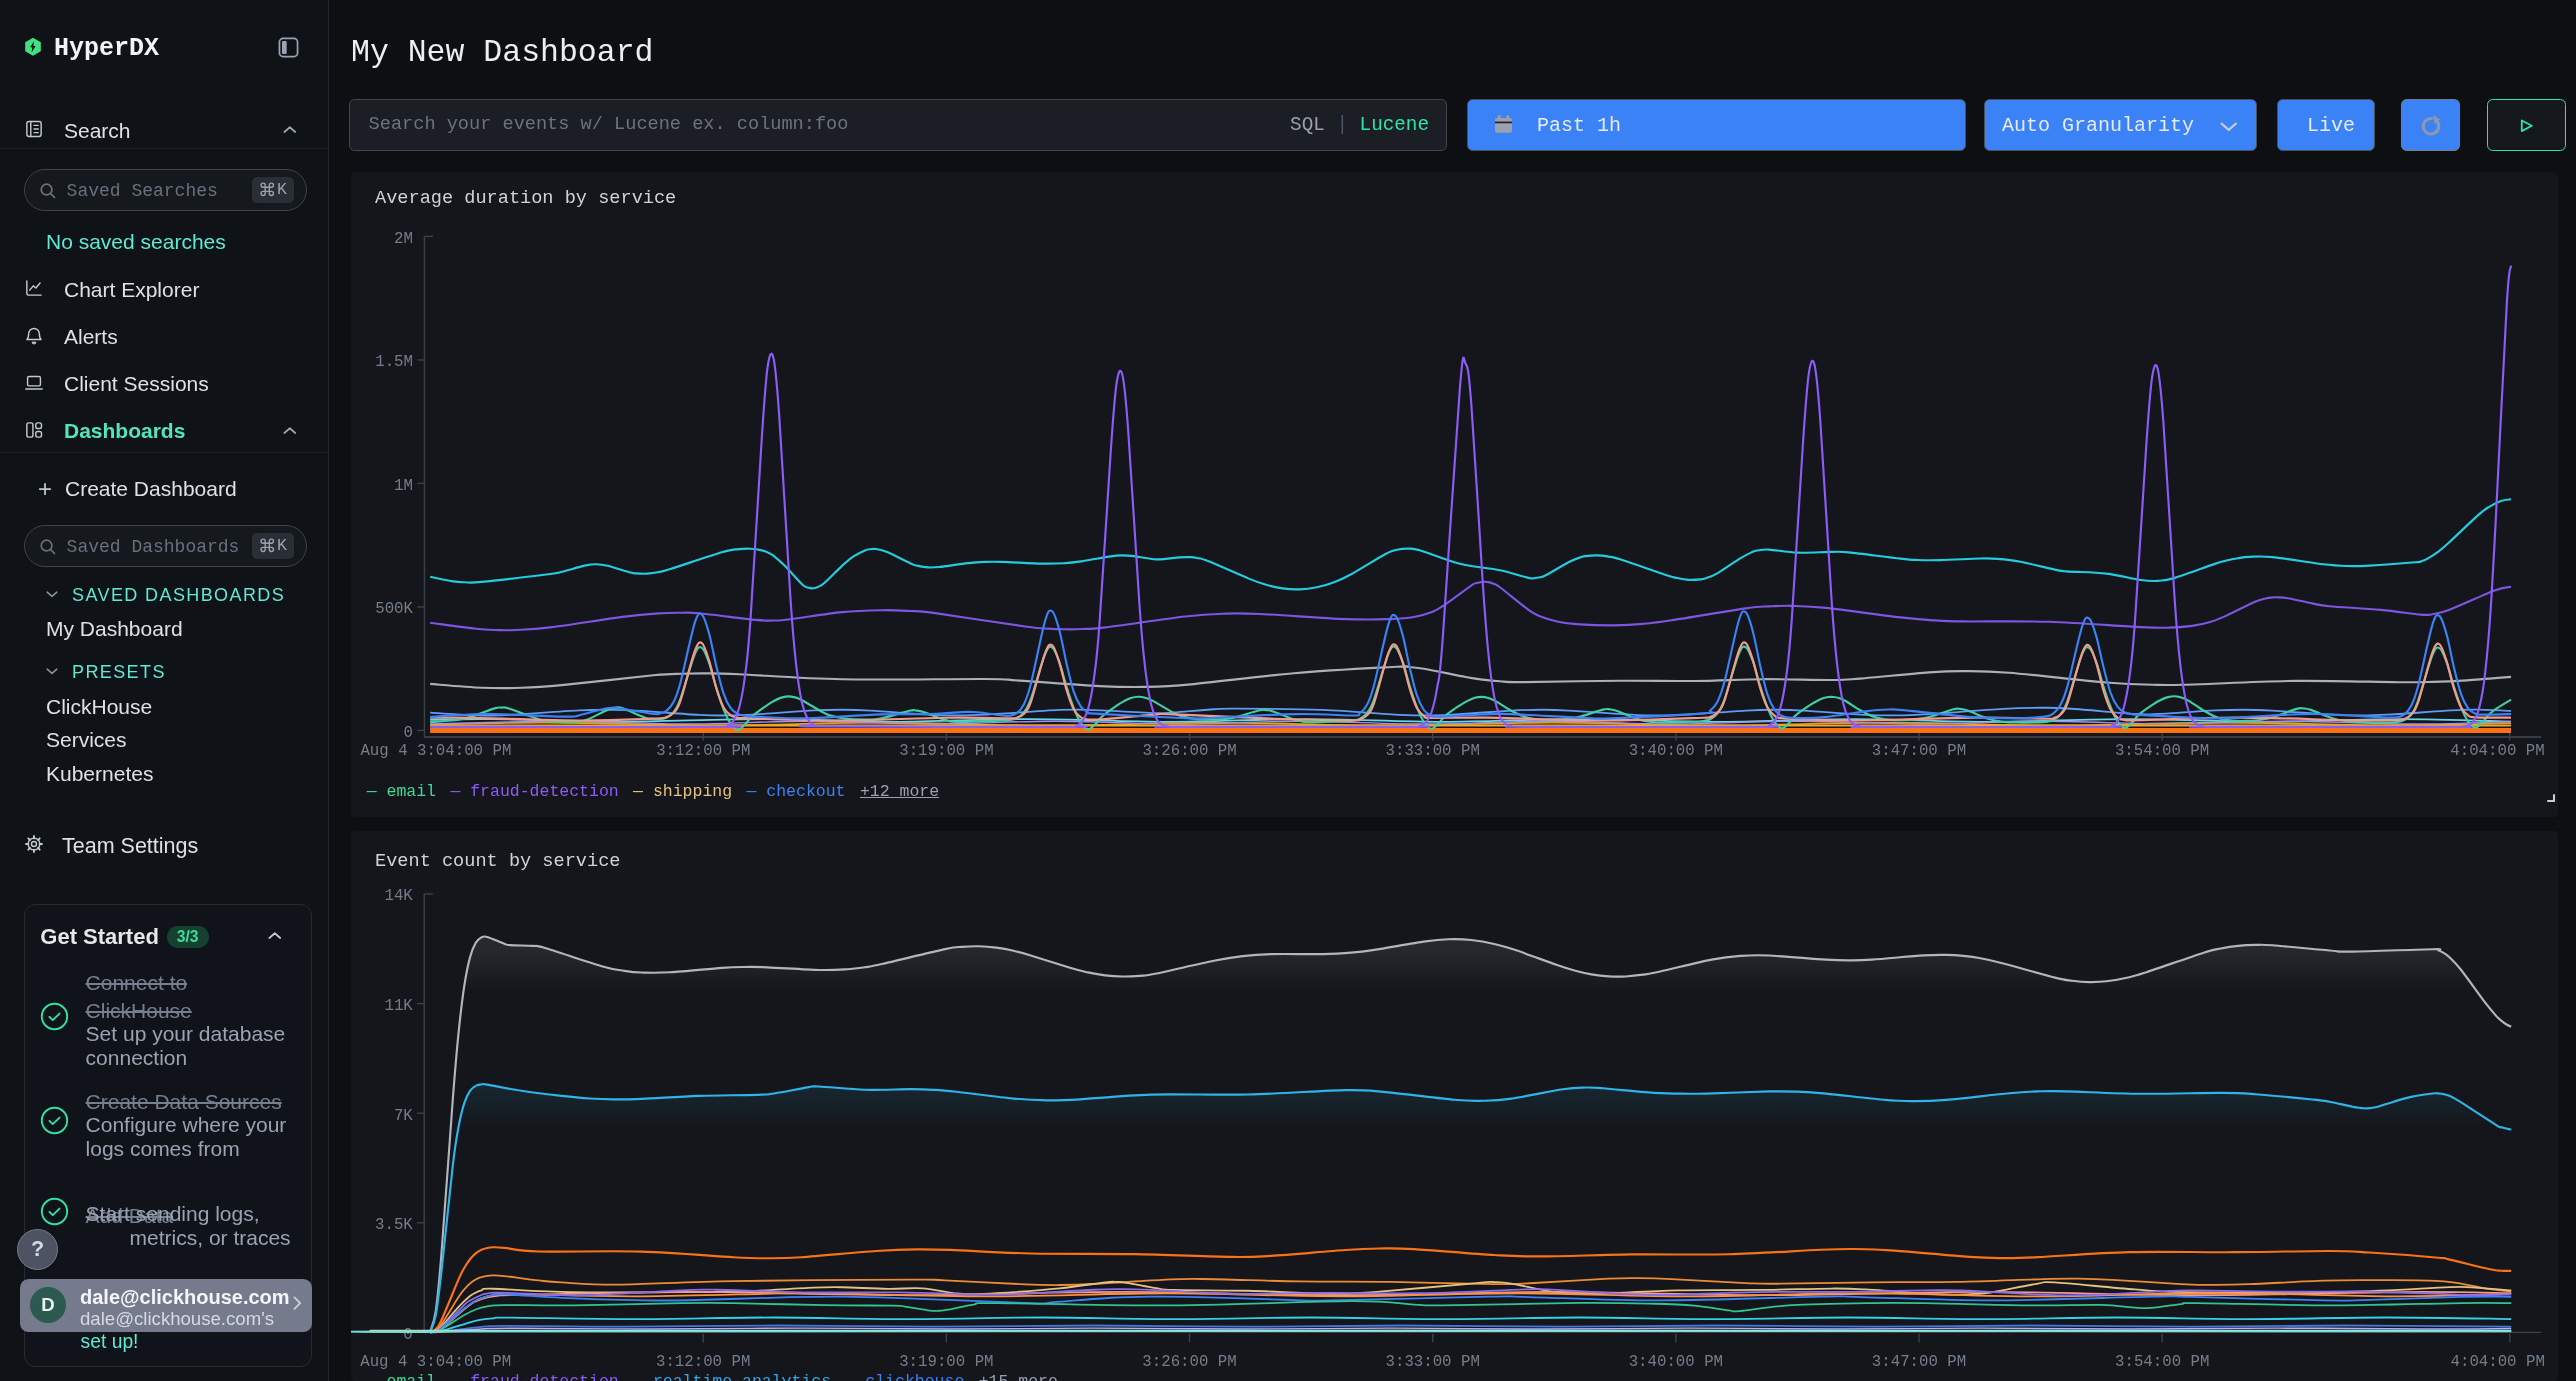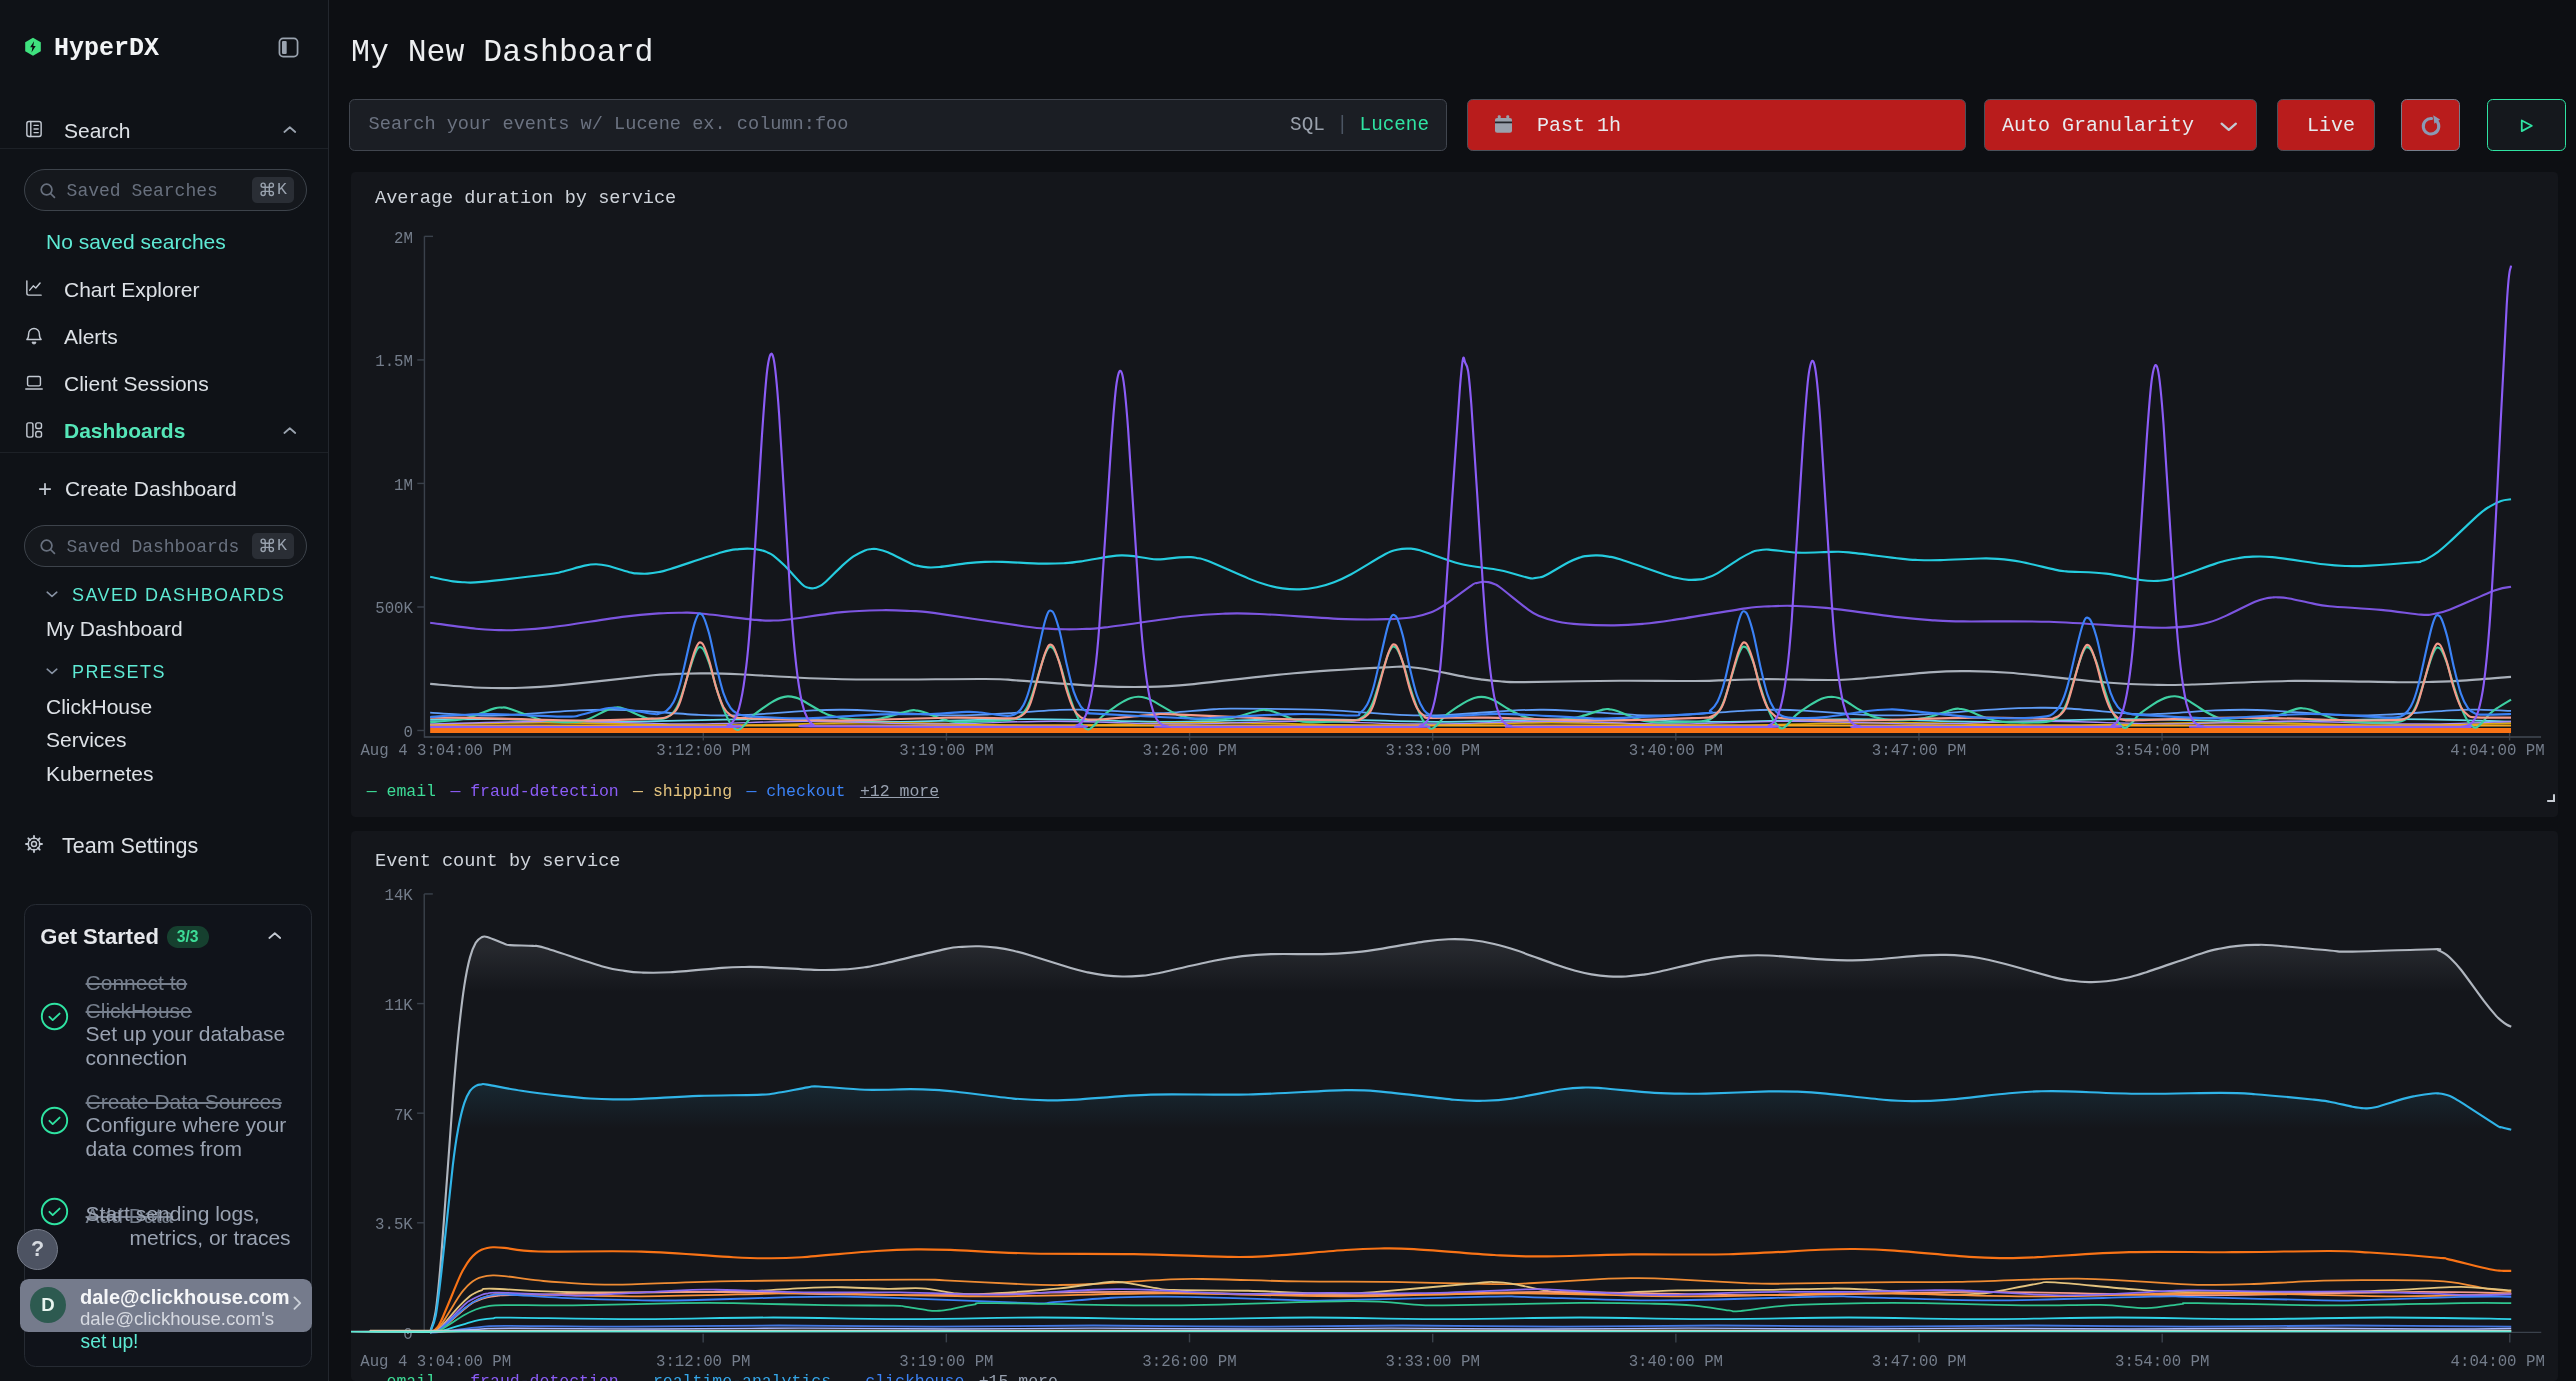--- a/index.html
+++ b/index.html
@@ -21,21 +21,21 @@
 .gsitem-d{font-size:21px;color:#9aa3b2;line-height:23.6px;}
 .gscheck{position:absolute;left:15.7px;width:29px;height:29px;}
 #help{position:absolute;left:17px;top:1229px;width:41px;height:41px;border-radius:50%;background:#4d5362;border:1.4px solid #757b89;color:#d6dae0;font-size:21.5px;font-weight:bold;text-align:center;line-height:39px;}
 #chip{position:absolute;left:20px;top:1279px;width:292px;height:53px;border-radius:8.6px;background:#757b8c;}
 #chip .av{position:absolute;left:10px;top:7.9px;width:36px;height:36px;border-radius:50%;background:#2d5a50;color:#e8f5ef;font-size:18.6px;font-weight:bold;text-align:center;line-height:36px;}
 #chip .l1{position:absolute;left:60px;top:7.2px;font-size:20px;font-weight:bold;color:#f5f6f8;}
 #chip .l2{position:absolute;left:60px;top:29px;font-size:18.6px;color:#d6d9e0;}
 
 #main{position:absolute;left:331px;top:0;width:2245px;height:1381px;}
 #title{position:absolute;left:20px;top:35px;font-family:"Liberation Mono", monospace;font-size:31.5px;color:#eceef0;}
-.box{position:absolute;top:99px;height:52px;border:1.4px solid #4b515a;border-radius:5.7px;background:#b91c1c;}
+.box{position:absolute;top:99px;height:52px;border:1.4px solid #4b515a;border-radius:5.7px;background:#3b82f6;}
 #search{left:18px;width:1098px;background:#1b1e24;border-color:#41464f;}
 #search .ph{position:absolute;left:18.6px;top:14.3px;font-family:"Liberation Mono", monospace;font-size:18.6px;color:#6b7280;}
 #search .lang{position:absolute;right:17px;top:13.6px;font-family:"Liberation Mono", monospace;font-size:19.3px;color:#9aa1ac;text-align:center;}
 #search .lang b{color:#2fe3a2;font-weight:normal;}
 .boxtxt{font-family:"Liberation Mono", monospace;font-size:20px;color:#e8eaee;}
 
 .panel{position:absolute;left:20px;width:2207px;background:#14161b;border-radius:4.3px;}
 #p1{top:172px;height:645px;}
 #p2{top:831px;height:550px;}
 .ptitle{position:absolute;left:24px;font-family:"Liberation Mono", monospace;font-size:18.6px;color:#ced3da;}
@@ -143,21 +143,21 @@
       <div class="abs gsitem-t" style="left:61px;top:64px;text-align:center;">Connect to</div>
       <div class="abs gsitem-t" style="left:61px;top:92px;">ClickHouse</div>
       <div class="abs gsitem-d" style="left:61px;top:117px;">Set up your database</div>
       <div class="abs gsitem-d" style="left:61px;top:141px;">connection</div>
       <svg class="gscheck" style="top:201px" viewBox="0 0 40 40" width="29" height="29" fill="none">
         <circle cx="20" cy="20" r="17.5" stroke="#2fe3a2" stroke-width="2.6" fill="none"></circle>
         <path d="M13 20.5l4.5 4.5L27 16" stroke="#2fe3a2" stroke-width="2.6" fill="none" stroke-linecap="round" stroke-linejoin="round"></path>
       </svg>
       <div class="abs gsitem-t" style="left:61px;top:183px;">Create Data Sources</div>
       <div class="abs gsitem-d" style="left:61px;top:208px;">Configure where your</div>
-      <div class="abs gsitem-d" style="left:61px;top:232px;">data comes from</div>
+      <div class="abs gsitem-d" style="left:61px;top:232px;">logs comes from</div>
       <svg class="gscheck" style="top:292px" viewBox="0 0 40 40" width="29" height="29" fill="none">
         <circle cx="20" cy="20" r="17.5" stroke="#2fe3a2" stroke-width="2.6" fill="none"></circle>
         <path d="M13 20.5l4.5 4.5L27 16" stroke="#2fe3a2" stroke-width="2.6" fill="none" stroke-linecap="round" stroke-linejoin="round"></path>
       </svg>
       <div class="abs gsitem-t" style="left:61px;top:272px;margin-top:25px;">Add Data</div>
       <div class="abs gsitem-d" style="left:61px;top:297px;">Start sending logs,</div>
       <div class="abs gsitem-d" style="left:61px;top:321px;margin-left:44px;">metrics, or traces</div>
       <div class="abs" style="left:56px;top:426px;font-size:19.3px;color:#5eead4;">set up!</div>
     </div>
     <div id="help">?</div>

